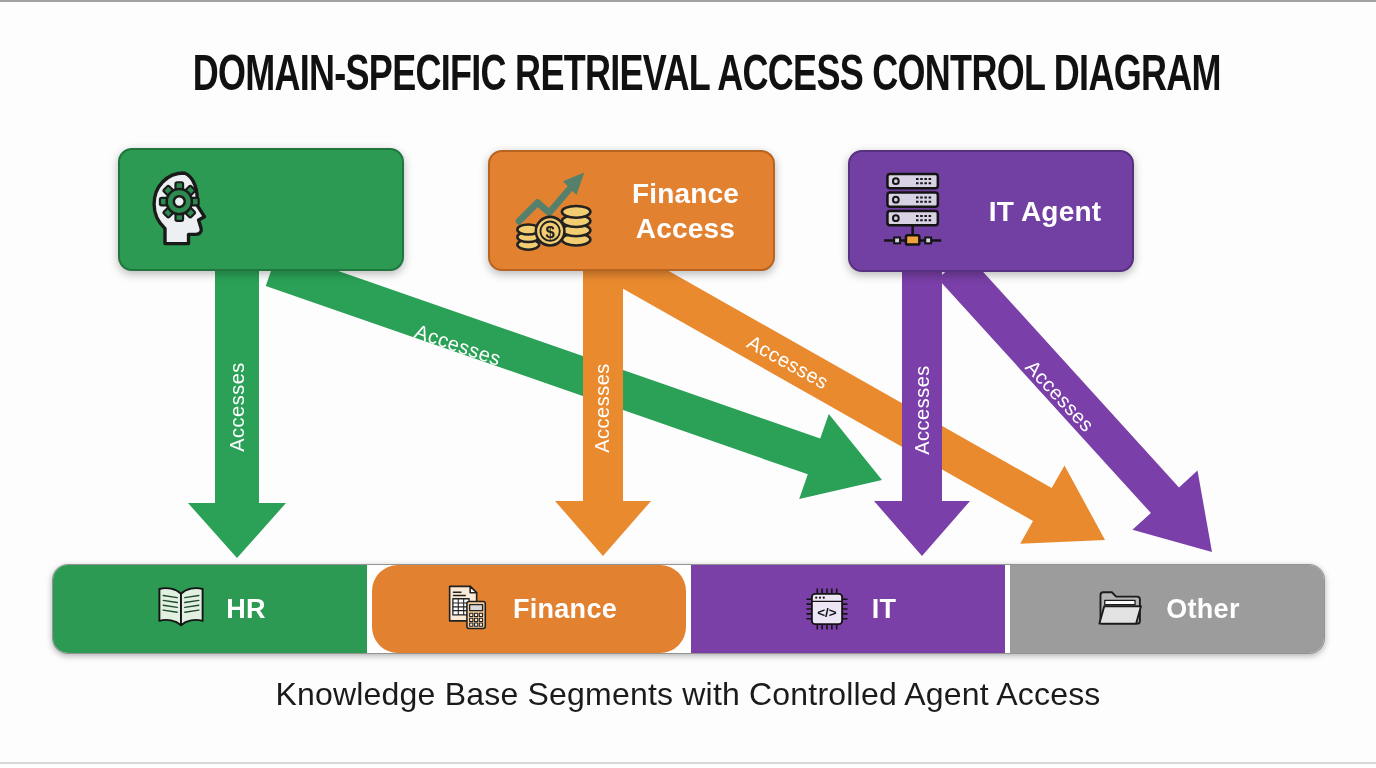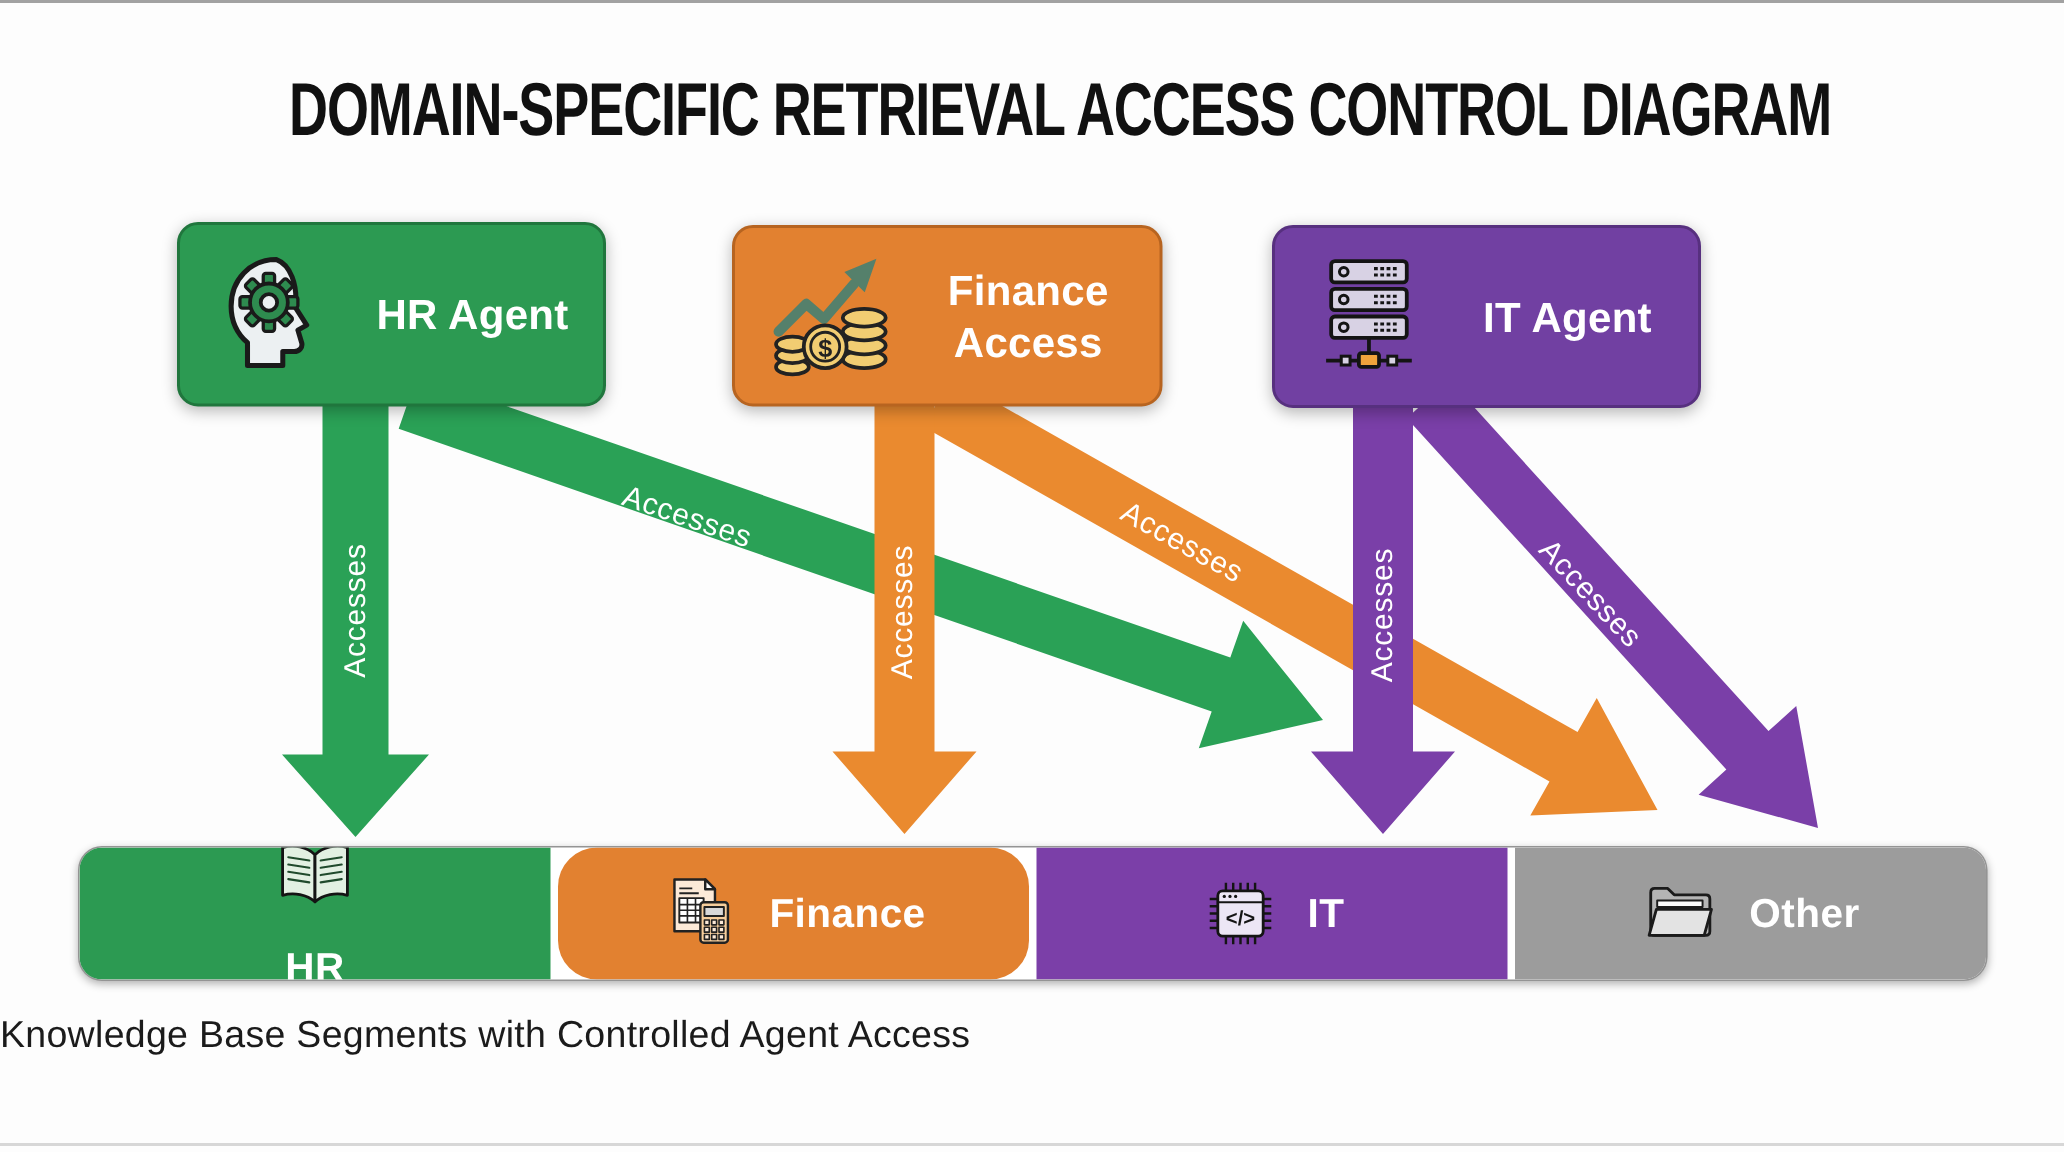--- a/index.html
+++ b/index.html
@@ -26,22 +26,22 @@
   .agent-icon{width:84px;height:84px;margin-left:24px;flex:0 0 auto;}
   .agent-label{flex:1;text-align:center;font-size:28px;font-weight:bold;padding:0 12px;line-height:1.25;letter-spacing:.2px;}
 
   .kb-bar{position:absolute;left:52px;top:564px;width:1273px;height:90px;display:flex;gap:5px;
     background:#ffffff;border-radius:16px;overflow:hidden;border:1.5px solid rgba(60,60,60,.55);
     box-shadow:0 2px 6px rgba(0,0,0,.3);box-sizing:border-box;}
   .kb-seg{flex:1;display:flex;align-items:center;justify-content:center;gap:18px;color:#fff;}
   .seg-icon{width:54px;height:54px;flex:0 0 auto;}
   .seg-label{font-size:27px;font-weight:bold;letter-spacing:.3px;}
 
-  .caption{position:absolute;top:676px;left:0;width:100%;
-    font-size:25px;color:#1b1b1b;letter-spacing:.2px;}
+  .caption{position:absolute;top:676px;left:0;width:100%;text-align:center;
+    font-size:32px;color:#1b1b1b;letter-spacing:.2px;}
 </style>
 </head>
 <body>
 
 <div class="canvas">
 
   <div class="edge top"></div>
 
   <h1 class="title">DOMAIN-SPECIFIC RETRIEVAL ACCESS CONTROL DIAGRAM</h1>
 
@@ -67,21 +67,20 @@
         <g fill="#2e8b4f" stroke="#1a1a1a" stroke-width="2.6">
           <rect x="-4.5" y="-23" width="9" height="46" rx="2"></rect>
           <rect x="-4.5" y="-23" width="9" height="46" rx="2" transform="rotate(45)"></rect>
           <rect x="-4.5" y="-23" width="9" height="46" rx="2" transform="rotate(90)"></rect>
           <rect x="-4.5" y="-23" width="9" height="46" rx="2" transform="rotate(135)"></rect>
         </g>
         <circle r="15" fill="#2e8b4f" stroke="#1a1a1a" stroke-width="3"></circle>
         <circle r="6.5" fill="#ecf0f2" stroke="#1a1a1a" stroke-width="3"></circle>
       </g>
     </svg>
-    <div class="agent-label">HR Agent</div>
   </div>
 
   <div class="agent-box" id="agent-finance" style="background-color: rgb(226, 129, 48); border-color: rgb(183, 100, 32);">
     <svg class="agent-icon" viewBox="0 0 100 100">
       <polyline points="6,62 28,40 42,52 66,24" fill="none" stroke="#55806b" stroke-width="8" stroke-linecap="round" stroke-linejoin="round"></polyline>
       <polygon points="74,29 60,15 82,6" fill="#55806b" stroke="#55806b" stroke-width="2"></polygon>
       <g fill="#f2cd72" stroke="#222" stroke-width="3">
         <ellipse cx="74" cy="84" rx="17" ry="7"></ellipse>
         <ellipse cx="74" cy="73" rx="17" ry="7"></ellipse>
         <ellipse cx="74" cy="62" rx="17" ry="7"></ellipse>
@@ -120,21 +119,21 @@
       <line x1="46" y1="67" x2="46" y2="80" stroke="#141414" stroke-width="3"></line>
       <line x1="12" y1="85" x2="80" y2="85" stroke="#141414" stroke-width="3"></line>
       <rect x="24" y="81.5" width="7" height="7" fill="#d8d2e4" stroke="#141414" stroke-width="2.4"></rect>
       <rect x="61" y="81.5" width="7" height="7" fill="#d8d2e4" stroke="#141414" stroke-width="2.4"></rect>
       <rect x="38" y="79" width="16" height="11" rx="2" fill="#f0a33c" stroke="#141414" stroke-width="3"></rect>
     </svg>
     <div class="agent-label">IT Agent</div>
   </div>
 
   <div class="kb-bar">
-    <div class="kb-seg" style="background-color: rgb(44, 154, 82); flex-direction: column;">
+    <div class="kb-seg" style="background-color: rgb(44, 154, 82);">
       <svg class="seg-icon" viewBox="0 0 100 100">
         <g stroke="#141414" stroke-width="3.5" stroke-linejoin="round">
           <path d="M50 22 C40 12 24 9 10 13 V72 c14 -4 30 -1 40 8 z" fill="#e2f0e2"></path>
           <path d="M50 22 C60 12 76 9 90 13 V72 c-14 -4 -30 -1 -40 8 z" fill="#e2f0e2"></path>
         </g>
         <g stroke="#1f4a2c" stroke-width="2.6" stroke-linecap="round">
           <line x1="17" y1="25" x2="43" y2="29"></line>
             <line x1="17" y1="34" x2="43" y2="38"></line>
           <line x1="17" y1="43" x2="43" y2="47"></line>
             <line x1="17" y1="52" x2="43" y2="56"></line>

